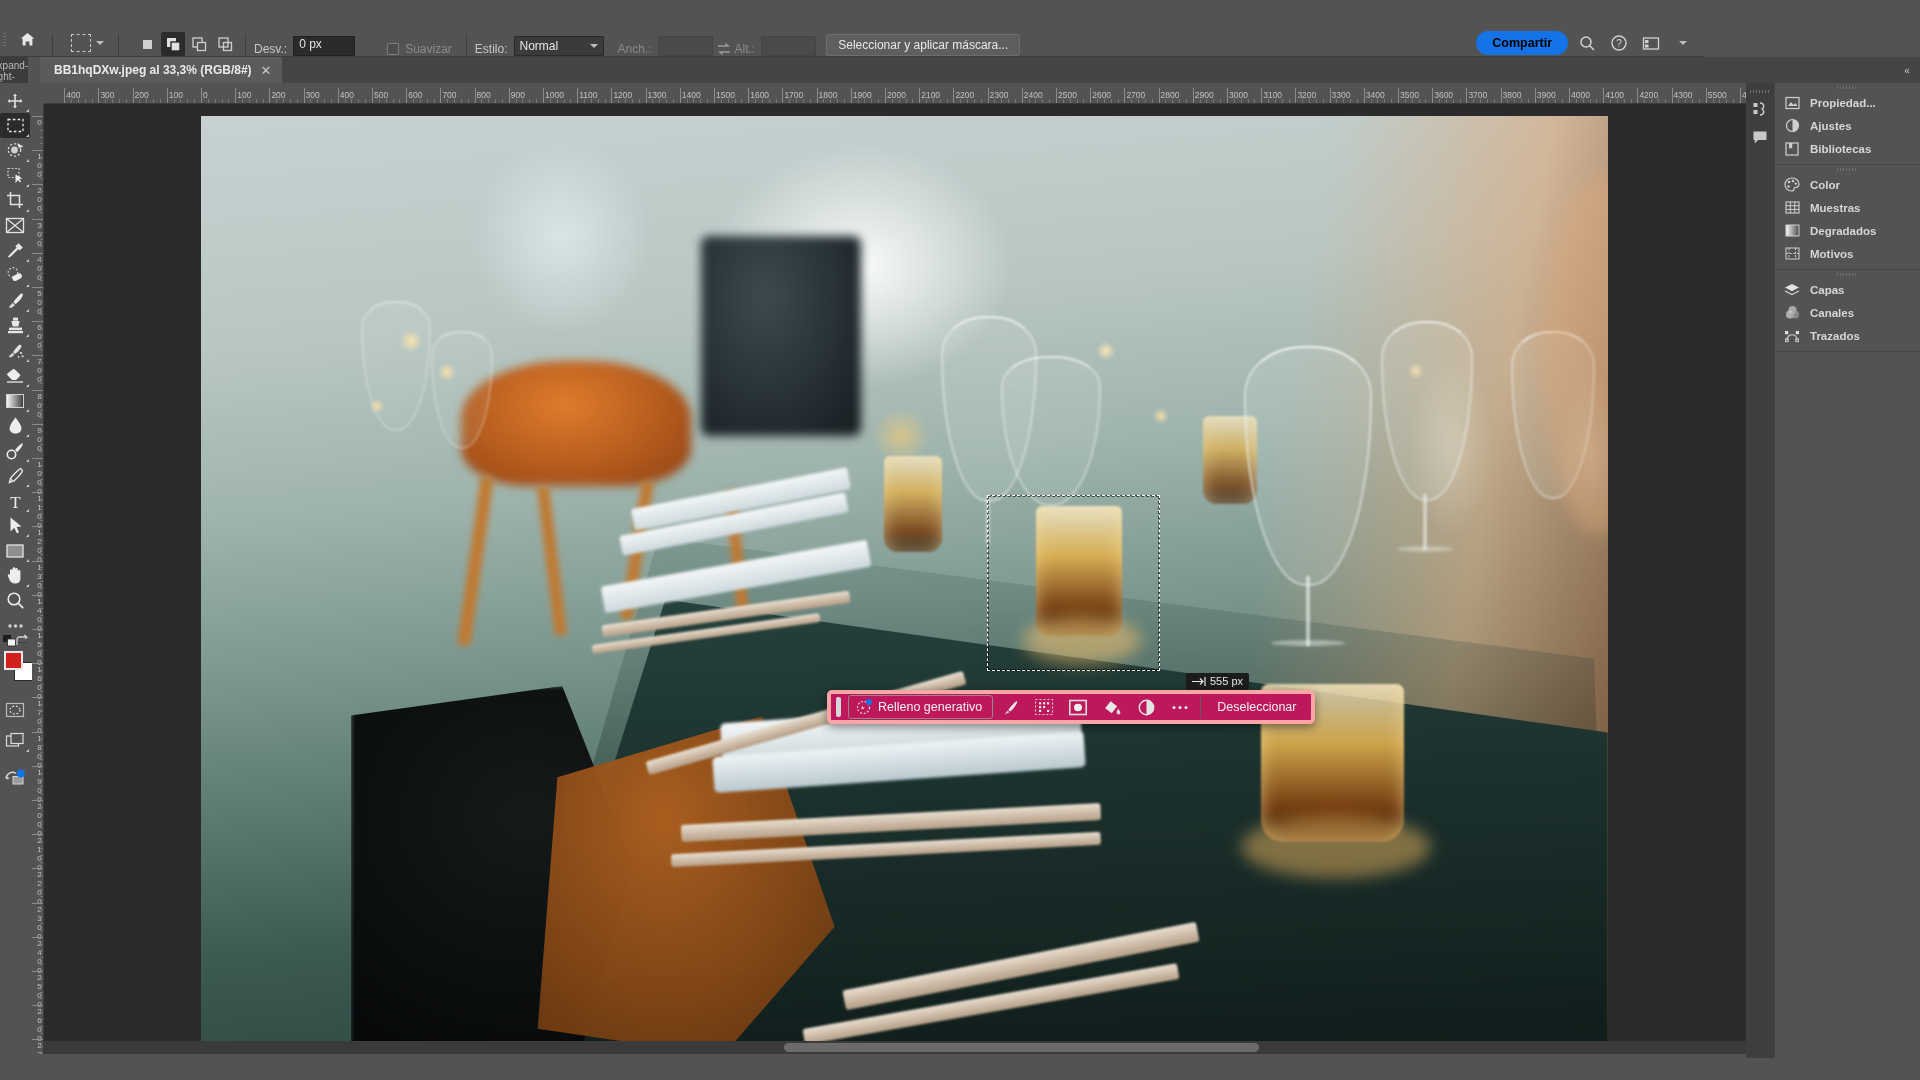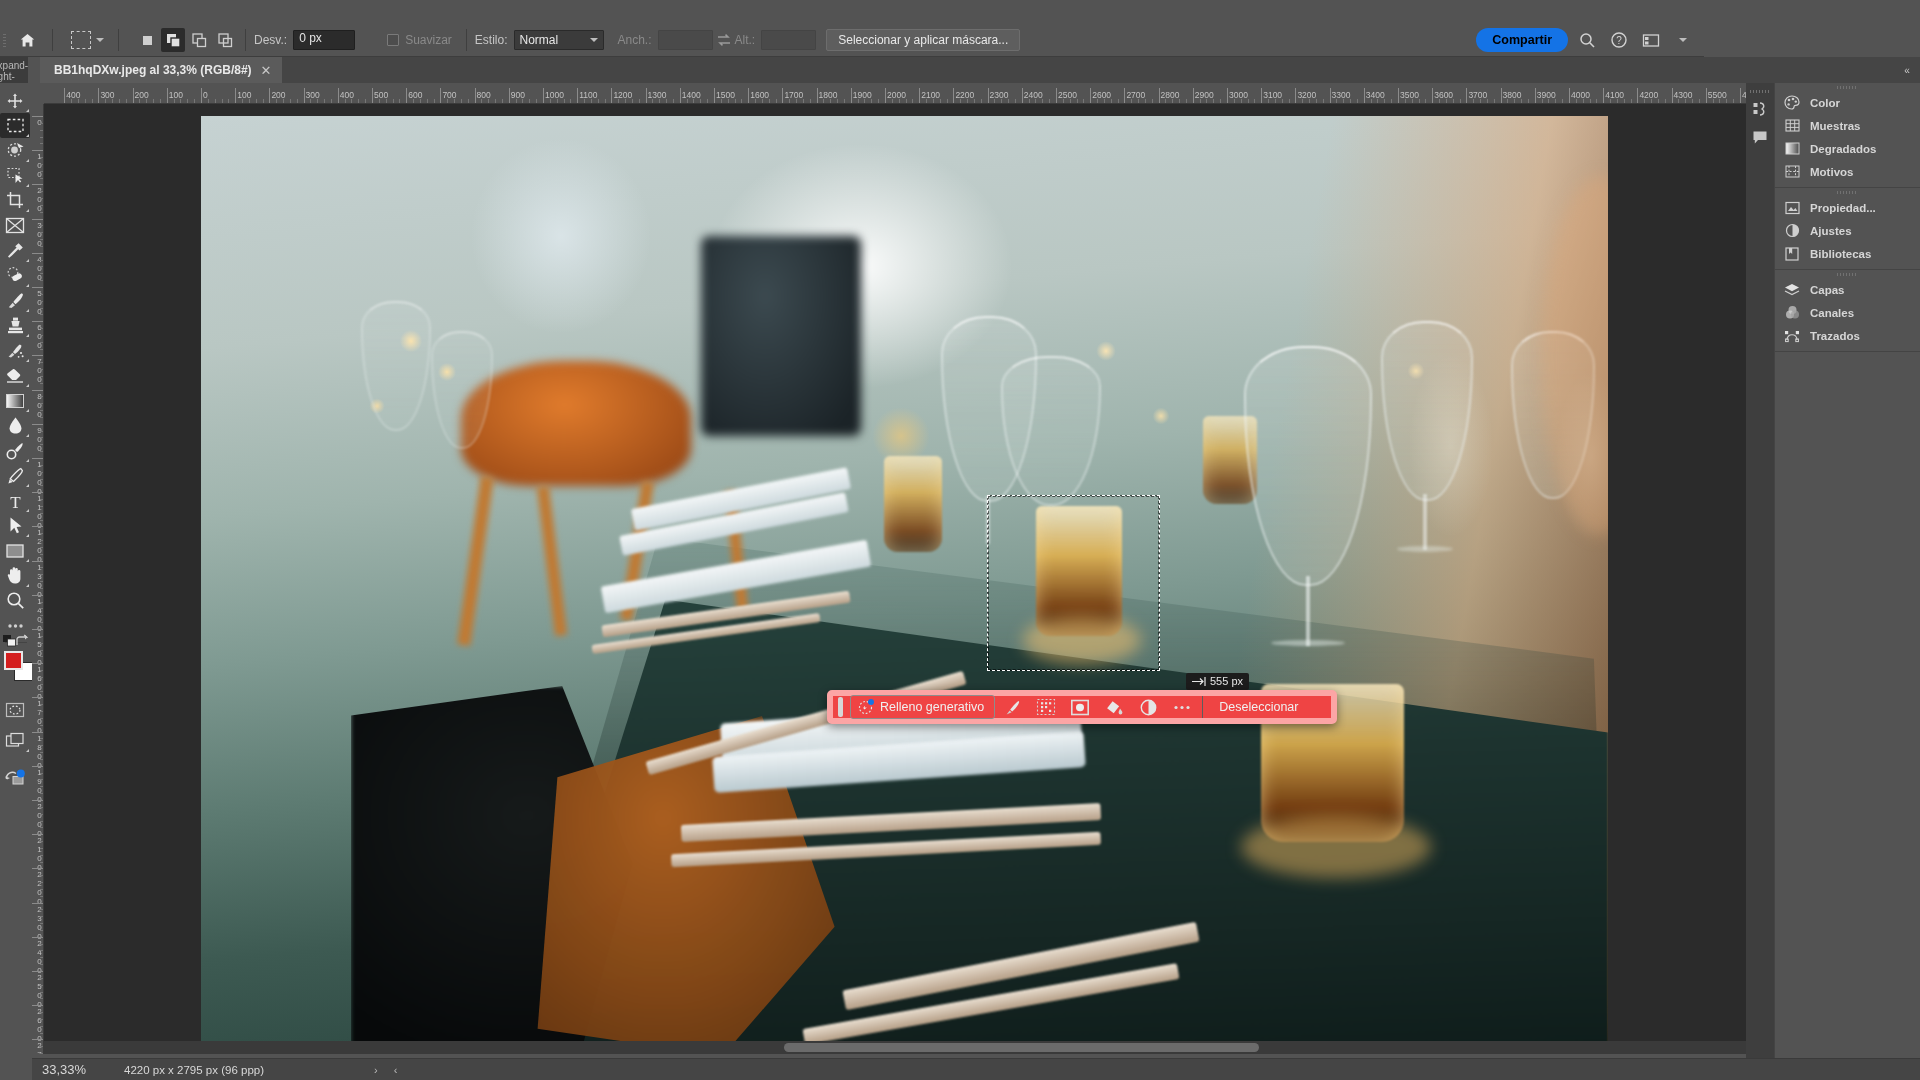--- a/index.html
+++ b/index.html
@@ -30,21 +30,21 @@
   .menu-item {
     font-size: 12.5px; color: #cfcfcf; padding: 0 9px; height: 24px;
     display: flex; align-items: center; white-space: nowrap;
   }
 
   
   .optionsbar {
     position: absolute; left: 0; top: 24px; width: 1704px; height: 33px;
     background: #535353;
     border-bottom: 1px solid #3d3d3d;
-    display: flex; align-items: center;
+    display: flex; align-items: flex-end;
   }
   .opt-grip { width: 10px; height: 33px; position: relative; }
   .opt-grip::before{
     content:""; position:absolute; left:3px; top:10px; width:3px; height:13px;
     background-image: repeating-linear-gradient(to bottom,#6e6e6e 0 1px, transparent 1px 3px);
   }
   .home-btn {
     width: 34px; height: 33px; display: flex; align-items: center; justify-content: center;
   }
   .opt-sep { width: 1px; height: 22px; background: #3f3f3f; margin: 0 8px; }
@@ -279,22 +279,22 @@
   .sel-tip {
     position: absolute; left: 1186px; top: 673px;
     background: #1c1c1c; color: #e6e6e6; font-size: 11px;
     padding: 2px 6px 3px; border-radius: 2px; white-space: nowrap;
     display:flex; align-items:center; gap:4px;
   }
 
   
   .ctx-bar {
     position: absolute; left: 827px; top: 690px; height: 34px;
-    background: #ef4444; border: 6px solid #fca5a5; border-radius: 5px;
-    display: flex; align-items: center; padding: 0 20px 0 5px;
+    background: #be185d; border: 4px solid #fca5a5; border-radius: 5px;
+    display: flex; align-items: center; padding: 0 2px 0 5px;
     box-shadow: 0 3px 10px rgba(0,0,0,.45);
   }
   .ctx-grip { width: 5px; height: 20px; background: #d6d6d6; border-radius: 2px; margin-right: 7px; }
   .gen-fill {
     height: 24px; border: 1px solid #8d8d8d; border-radius: 3px;
     display:flex; align-items:center; gap:7px; padding: 0 10px 0 7px;
     font-size: 12.5px; color: #f0f0f0;
   }
   .sparkle-ico { position: relative; width: 15px; height: 15px; }
   .sparkle-dot {
@@ -1304,43 +1304,68 @@
         <circle cx="3" cy="3.5" r="1.6" fill="#e0e0e0"></circle>
         <circle cx="9" cy="3.5" r="1.6" fill="#e0e0e0"></circle>
         <circle cx="15" cy="3.5" r="1.6" fill="#e0e0e0"></circle>
       </svg>
     </div>
 
     <div class="ctx-div"></div>
     <div class="ctx-deselect">Deseleccionar</div>
   </div>
 
-  <div class="statusbar">
-    <div class="zoom-val">33,33%</div>
-    <div class="doc-dims">4220 px x 2795 px (96 ppp)</div>
-    <div class="sb-arrow">›</div>
-    <div class="sb-arrow2">‹</div>
-  </div>
 
   <div class="rdock">
     <div class="rdock-left-edge"></div>
 
     <div class="rdock-icons">
       <div class="rd-grip"></div>
       <div class="rd-ico">
         <svg width="16" height="16" viewBox="0 0 16 16">
           <rect x="1.5" y="2" width="4" height="4" fill="#c8c8c8"></rect>
           <rect x="1.5" y="9" width="4" height="4" fill="#c8c8c8"></rect>
           <path d="M8 2 C12 2 13 6 10 8 C13 10 12 14 8 14" fill="none" stroke="#c8c8c8" stroke-width="1.4"></path>
         </svg>
       </div>
       <div class="rd-ico">
         <svg width="16" height="15" viewBox="0 0 16 15">
           <path d="M1.5 1.5 H14.5 V10 H6 L2.8 13.4 V10 H1.5 Z" fill="#c8c8c8"></path>
         </svg>
+      </div>
+    </div>
+
+    <div class="rd-group">
+      <div class="rd-grip"></div>
+      <div class="rd-row">
+        <span class="gi">
+          <svg width="15" height="14" viewBox="0 0 15 14">
+            <rect x="1" y="1.5" width="13" height="11" fill="none" stroke="#cfcfcf" stroke-width="1.2"></rect>
+            <path d="M3 10 L6 6 L8.6 9 L10.4 7 L12.4 10 Z" fill="#cfcfcf"></path>
+          </svg>
+        </span>
+        <span>Propiedad...</span>
+      </div>
+      <div class="rd-row">
+        <span class="gi">
+          <svg width="15" height="15" viewBox="0 0 15 15">
+            <circle cx="7.5" cy="7.5" r="6" fill="none" stroke="#cfcfcf" stroke-width="1.2"></circle>
+            <path d="M7.5 1.5 A6 6 0 0 1 7.5 13.5 Z" fill="#cfcfcf"></path>
+          </svg>
+        </span>
+        <span>Ajustes</span>
+      </div>
+      <div class="rd-row">
+        <span class="gi">
+          <svg width="14" height="14" viewBox="0 0 14 14">
+            <rect x="1" y="1" width="12" height="12" fill="none" stroke="#cfcfcf" stroke-width="1.2"></rect>
+            <path d="M4 1 V7 L5.6 5.6 L7.2 7 V1" fill="#cfcfcf"></path>
+          </svg>
+        </span>
+        <span>Bibliotecas</span>
       </div>
     </div>
 
     <div class="rd-group">
       <div class="rd-grip"></div>
       <div class="rd-row">
         <span class="gi">
           <svg width="16" height="15" viewBox="0 0 16 15">
             <path d="M8 1 C12 1 15 3.6 15 7 C15 9.6 13 10.4 11.6 10.4 C10.6 10.4 10 11 10 11.8 C10 13 9 14 7.6 14 C3.8 14 1 11.2 1 7.6 C1 3.8 4 1 8 1 Z" fill="none" stroke="#cfcfcf" stroke-width="1.2"></path>
             <circle cx="5" cy="5" r="1.3" fill="#cfcfcf"></circle>
@@ -1382,51 +1407,20 @@
           </svg>
         </span>
         <span>Motivos</span>
       </div>
     </div>
 
     <div class="rd-group">
       <div class="rd-grip"></div>
       <div class="rd-row">
         <span class="gi">
-          <svg width="15" height="14" viewBox="0 0 15 14">
-            <rect x="1" y="1.5" width="13" height="11" fill="none" stroke="#cfcfcf" stroke-width="1.2"></rect>
-            <path d="M3 10 L6 6 L8.6 9 L10.4 7 L12.4 10 Z" fill="#cfcfcf"></path>
-          </svg>
-        </span>
-        <span>Propiedad...</span>
-      </div>
-      <div class="rd-row">
-        <span class="gi">
-          <svg width="15" height="15" viewBox="0 0 15 15">
-            <circle cx="7.5" cy="7.5" r="6" fill="none" stroke="#cfcfcf" stroke-width="1.2"></circle>
-            <path d="M7.5 1.5 A6 6 0 0 1 7.5 13.5 Z" fill="#cfcfcf"></path>
-          </svg>
-        </span>
-        <span>Ajustes</span>
-      </div>
-      <div class="rd-row">
-        <span class="gi">
-          <svg width="14" height="14" viewBox="0 0 14 14">
-            <rect x="1" y="1" width="12" height="12" fill="none" stroke="#cfcfcf" stroke-width="1.2"></rect>
-            <path d="M4 1 V7 L5.6 5.6 L7.2 7 V1" fill="#cfcfcf"></path>
-          </svg>
-        </span>
-        <span>Bibliotecas</span>
-      </div>
-    </div>
-
-    <div class="rd-group">
-      <div class="rd-grip"></div>
-      <div class="rd-row">
-        <span class="gi">
           <svg width="16" height="14" viewBox="0 0 16 14">
             <path d="M8 1 L15 4.6 L8 8.2 L1 4.6 Z" fill="#e2e2e2"></path>
             <path d="M1 8 L8 11.6 L15 8" fill="none" stroke="#cfcfcf" stroke-width="1.3"></path>
           </svg>
         </span>
         <span>Capas</span>
       </div>
       <div class="rd-row">
         <span class="gi">
           <svg width="15" height="15" viewBox="0 0 15 15">

